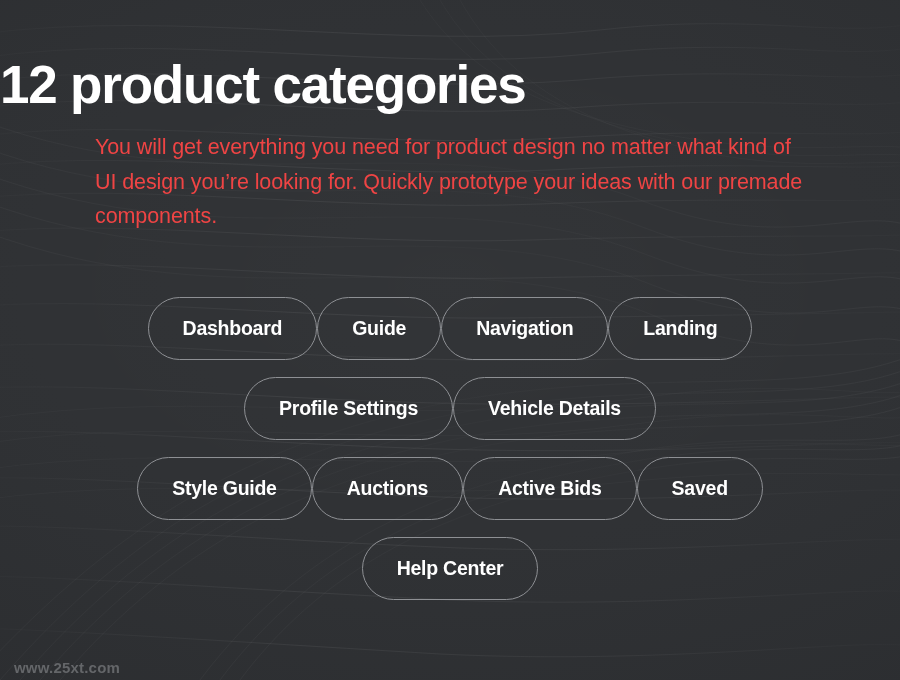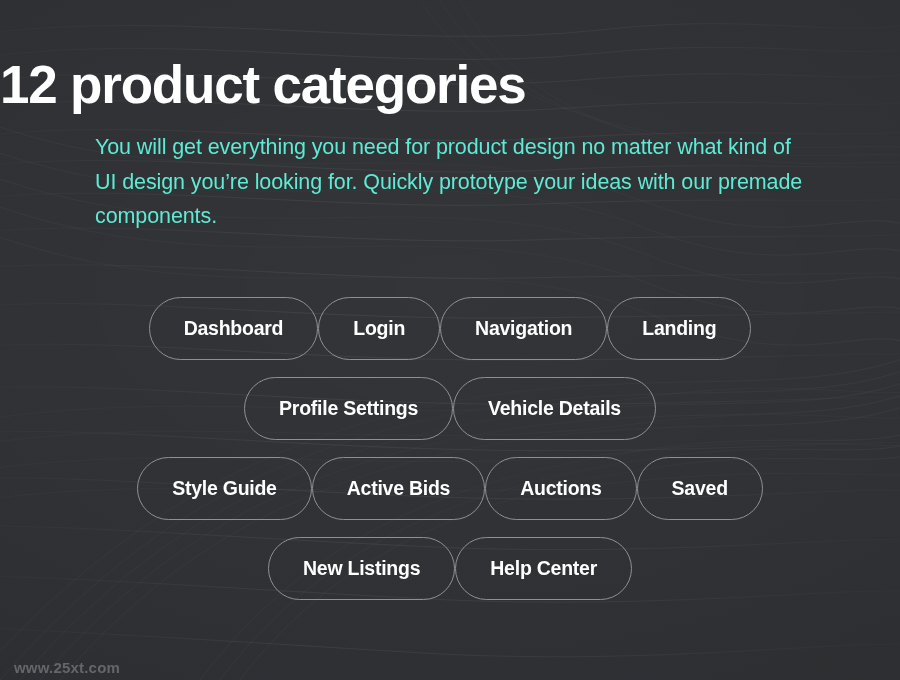--- a/index.html
+++ b/index.html
@@ -61,21 +61,21 @@
     font-family: "Liberation Sans", sans-serif;
   }
 
   #page-subtitle {
     margin: 14px auto 2px;
     width: 710px;
     font-size: 21.5px;
     line-height: 34.5px;
     font-weight: 400;
     letter-spacing: -0.1px;
-    color: #5eead4;
+    color: #ef4444;
     font-family: "Liberation Sans", sans-serif;
   }
 
   
   #category-list {
     position: absolute;
     top: 297px;
     left: 0;
     width: 900px;
   }
@@ -194,21 +194,21 @@
     <p id="page-subtitle">You will get everything you need for product design no matter what kind of UI design you’re looking for. Quickly prototype your ideas with our premade components.</p>
   </div>
 
   <div id="category-list">
 
     <div class="pill-row">
       <div class="pill">
         <span class="pill-label">Dashboard</span>
       </div>
       <div class="pill">
-        <span class="pill-label">Login</span>
+        <span class="pill-label">Guide</span>
       </div>
       <div class="pill">
         <span class="pill-label">Navigation</span>
       </div>
       <div class="pill">
         <span class="pill-label">Landing</span>
       </div>
     </div>
 
     <div class="pill-row">
@@ -218,35 +218,32 @@
       <div class="pill">
         <span class="pill-label">Vehicle Details</span>
       </div>
     </div>
 
     <div class="pill-row">
       <div class="pill">
         <span class="pill-label">Style Guide</span>
       </div>
       <div class="pill">
+        <span class="pill-label">Auctions</span>
+      </div>
+      <div class="pill">
         <span class="pill-label">Active Bids</span>
       </div>
       <div class="pill">
-        <span class="pill-label">Auctions</span>
-      </div>
-      <div class="pill">
         <span class="pill-label">Saved</span>
       </div>
     </div>
 
     <div class="pill-row">
       <div class="pill">
-        <span class="pill-label">New Listings</span>
-      </div>
-      <div class="pill">
         <span class="pill-label">Help Center</span>
       </div>
     </div>
 
   </div>
 
   <div id="watermark">www.25xt.com</div>
 
 </div>
 

